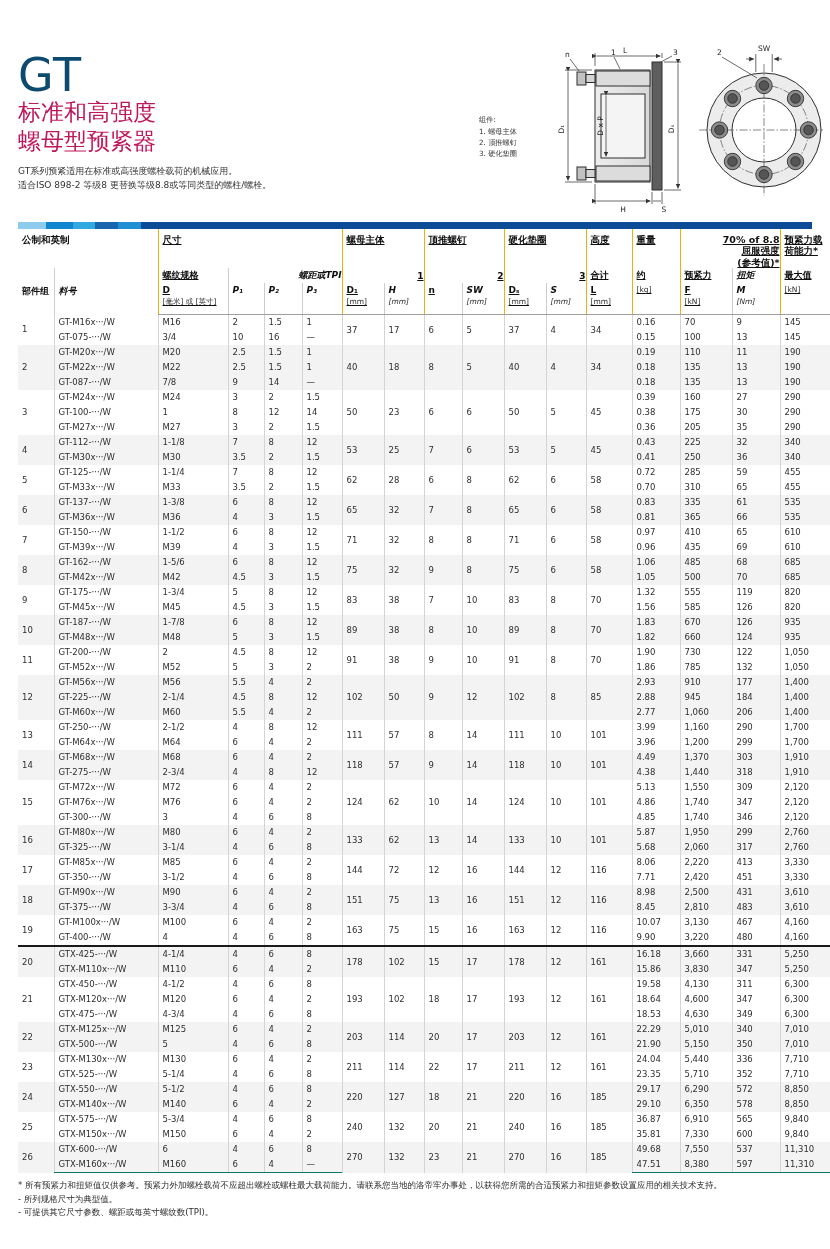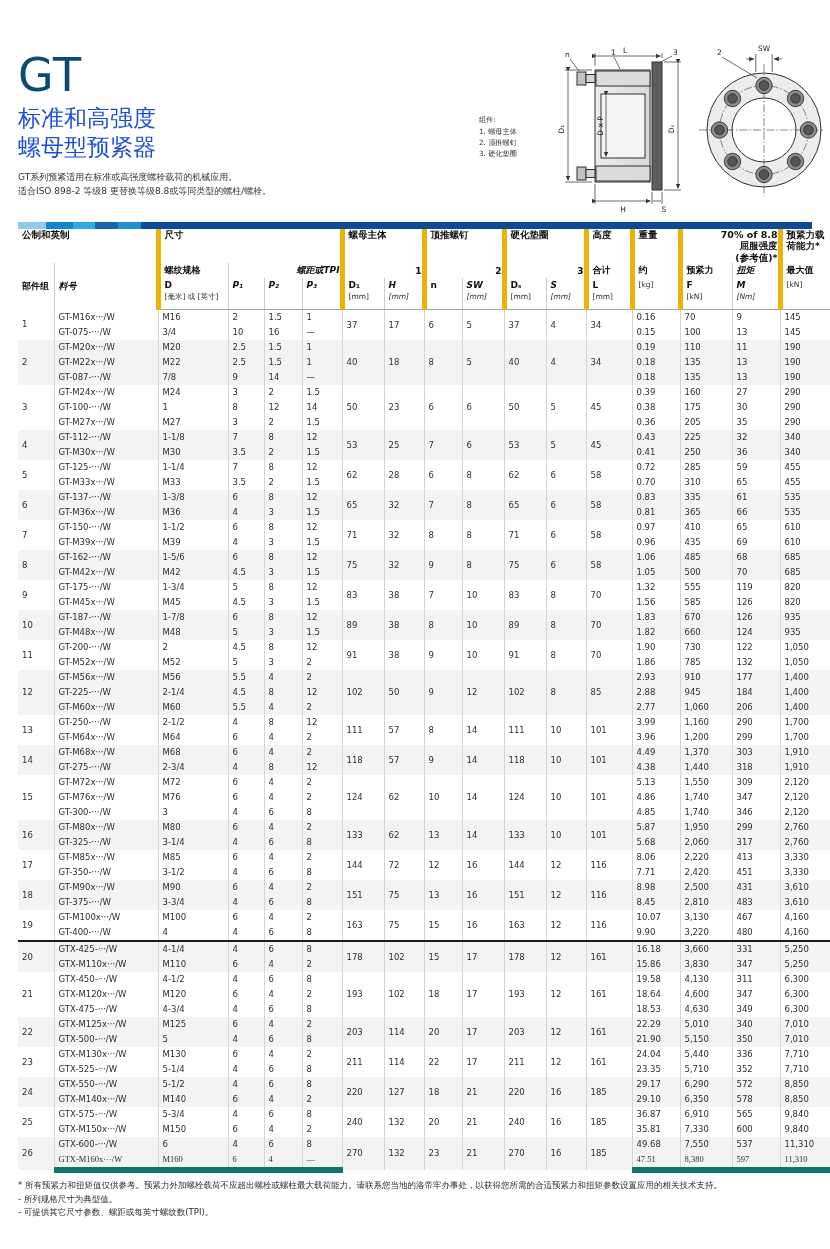--- a/index.html
+++ b/index.html
@@ -1,51 +1,51 @@
 <!DOCTYPE html>
 <html><head>
 <meta charset="utf-8">
 <style>
   html,body{margin:0;padding:0;background:#fff;}
   body{width:830px;height:1249px;position:relative;overflow:hidden;
        font-family:"DejaVu Sans","Liberation Sans",sans-serif;color:#222;}
   .title-block{position:absolute;left:18px;top:52px;width:440px;}
   .gt-title{font-size:46px;line-height:1.0;font-weight:400;letter-spacing:1px;color:#0c4a6e;}
-  .subtitle{font-size:23px;line-height:1.26;color:#1d4ed8;margin-top:6px;}
+  .subtitle{font-size:23px;line-height:1.26;color:#be185d;margin-top:0;}
   .desc{margin-top:9px;font-size:9px;line-height:1.55;color:#333;}
 
   .drawing{position:absolute;right:7px;top:42px;width:358px;height:176px;}
   .drawing text{font-size:7.5px;fill:#222;}
   .drawing .legend{font-size:7.2px;fill:#333;}
   .drawing .dim{stroke:#444;stroke-width:0.8;fill:none;}
   .drawing .edge{stroke:#2e2e2e;stroke-width:1;}
   .drawing .cl{stroke:#555;stroke-width:0.7;stroke-dasharray:8 2 1.5 2;fill:none;}
 
   .tablewrap{position:absolute;left:18px;top:222px;width:794px;}
   .stripe{display:flex;height:7px;width:794px;}
   .stripe div{height:7px;}
 
   table{border-collapse:collapse;table-layout:fixed;width:794px;}
   th,td{padding:0 0 0 4px;text-align:left;overflow:hidden;white-space:nowrap;}
   thead th{font-weight:bold;color:#0f0f0f;}
-  tr.hr1 th{height:34px;vertical-align:top;font-size:9.5px;line-height:1.2;}
+  tr.hr1 th{height:34px;vertical-align:top;padding-top:5px;font-size:9.5px;line-height:1.2;}
   tr.hr2 th{height:15px;font-size:9px;vertical-align:middle;}
   tr.hr3 th{height:30px;vertical-align:top;padding-top:1px;border-bottom:1px solid #9e9e9e;}
   tr.hr3 .sym{display:block;font-size:9px;font-weight:bold;line-height:12px;}
   tr.hr3 .unit,.unit{display:block;font-size:7.5px;font-weight:normal;color:#2b2b2b;line-height:11px;}
   th.vb{vertical-align:middle;font-size:9px;}
   .ctr{text-align:right;padding-left:0;}
   .pre{white-space:pre-line;}
-  .major{border-left:5px solid #eab308;}
+  .major{border-left:1px solid #eab308;text-decoration:underline;}
   .minor{border-left:1px solid #cccccc;font-style:italic;}
   tbody td{height:15px;line-height:15px;font-size:8.5px;color:#2e2e2e;vertical-align:middle;}
   tbody td.bl{border-left:1px solid #d4d4d4;}
   tbody tr.shade{background:#f3f3f3;}
   tbody tr.gtx td{border-top:2px solid #1a1a1a;}
-  tbody tr.last td{border-bottom:6px solid #0f766e;font-family:Liberation Serif, serif;}
+  tbody tr.last td{border-bottom:1px solid #0f766e;}
 
   .footnotes{position:absolute;left:18px;top:1179px;width:796px;font-size:8.5px;
              line-height:13.5px;color:#2b2b2b;}
 </style>
 </head>
 <body>
 
 <div class="title-block">
   <div class="gt-title">GT</div>
   <div class="subtitle">

